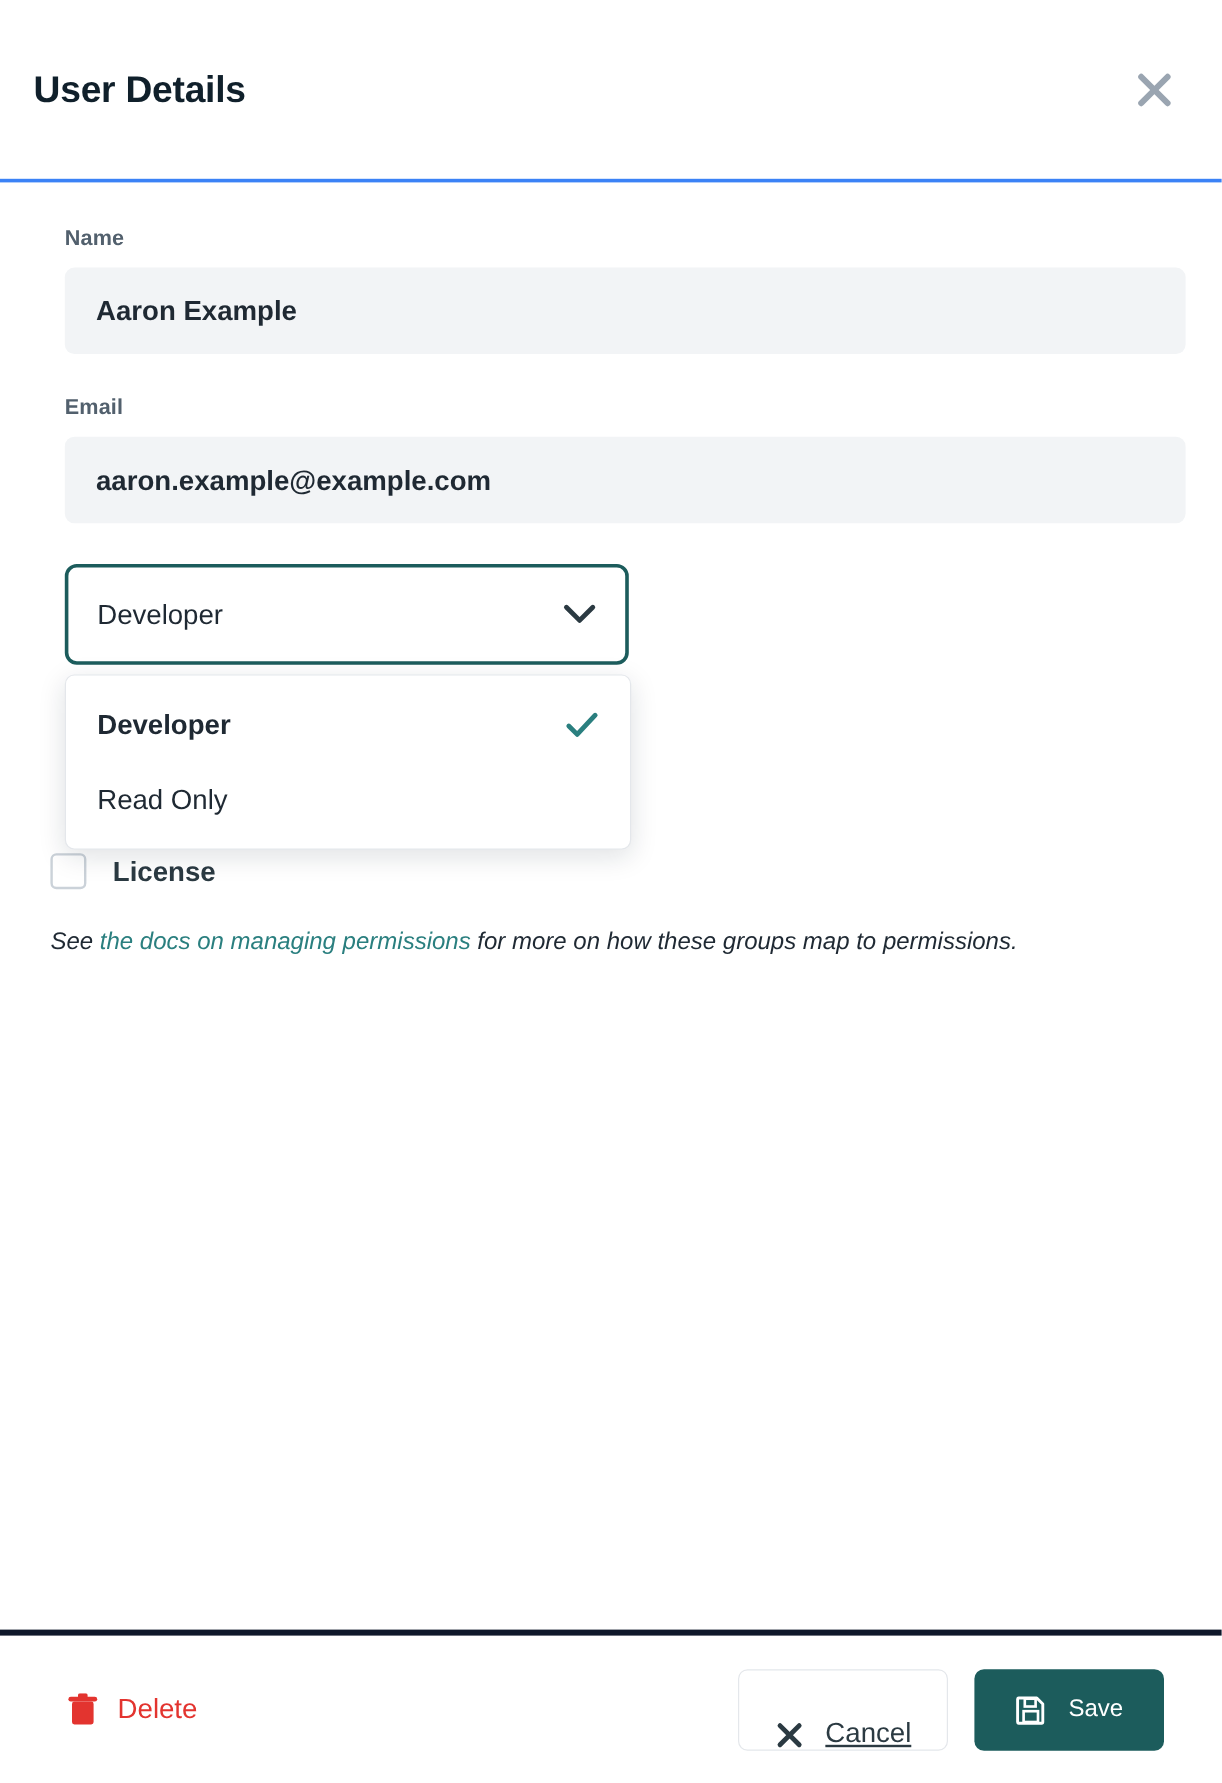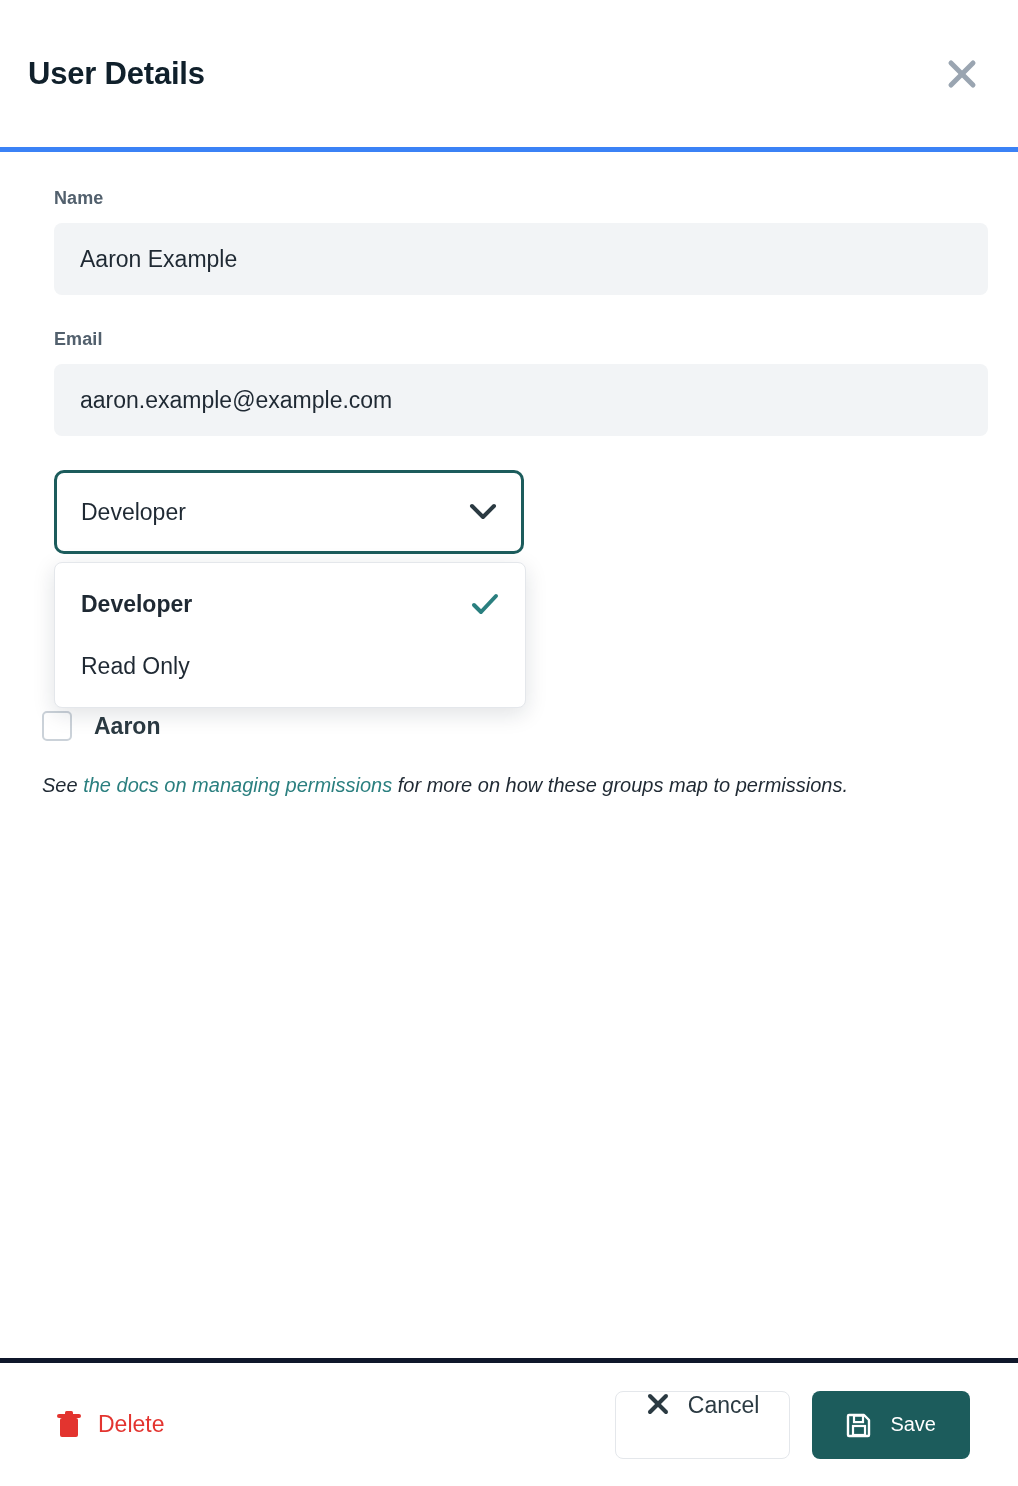--- a/index.html
+++ b/index.html
@@ -19,21 +19,21 @@
     width: 1018px;
     height: 1486px;
     background: #ffffff;
     display: flex;
     flex-direction: column;
   }
   
   .modal-header {
     height: 152px;
     box-sizing: border-box;
-    border-bottom: 5px solid #3b82f6;
+    border-bottom: 3px solid #3b82f6;
     display: flex;
     align-items: center;
     justify-content: space-between;
     padding: 0 34px 0 28px;
   }
   .modal-title {
     font-size: 31px;
     font-weight: bold;
     color: #10202b;
     letter-spacing: -0.2px;
@@ -68,20 +68,21 @@
     box-sizing: border-box;
     background: #f2f4f6;
     border: none;
     border-radius: 8px;
     font-size: 23px;
     color: #1f2933;
     padding: 0 26px;
     font-family: "Liberation Sans", sans-serif;
     display: flex;
     align-items: center;
+    font-weight: bold;
   }
   .field-block { margin-bottom: 34px; margin-left: 12px; }
 
   
   .select-wrap {
     position: relative;
     width: 538px;
   }
   .select-box {
     width: 470px;
@@ -184,31 +185,32 @@
     font-family: "Liberation Sans", sans-serif;
     padding: 10px 14px;
   }
   .footer-right {
     display: flex;
     align-items: center;
     gap: 22px;
   }
   .cancel-btn {
     display: flex;
-    align-items: flex-start;
+    align-items: flex-end;
     gap: 18px;
     height: 68px;
     padding: 0 30px;
     border: 1px solid #e4e7eb;
     border-radius: 8px;
     background: #ffffff;
     font-size: 23px;
     color: #2b3a42;
     cursor: pointer;
     font-family: "Liberation Sans", sans-serif;
+    text-decoration: underline;
   }
   .save-btn {
     display: flex;
     align-items: center;
     gap: 18px;
     height: 68px;
     padding: 0 34px;
     border: none;
     border-radius: 8px;
     background: #1c5c5c;
@@ -268,21 +270,21 @@
           <div class="dropdown-item">
             <span>Read Only</span>
           </div>
         </div>
       </div>
     </div>
 
     <div class="groups" style="margin-top:150px;">
       <div class="group-row">
         <div class="checkbox"></div>
-        <div class="group-label">Aaron</div>
+        <div class="group-label">License</div>
       </div>
     </div>
 
     <div class="note"><span>See </span><a href="#">the docs on managing permissions</a><span> for more on how these groups map to permissions.</span></div>
 
   </div>
 
   <div class="modal-footer">
     <button class="delete-btn">
       <span class="icon">

